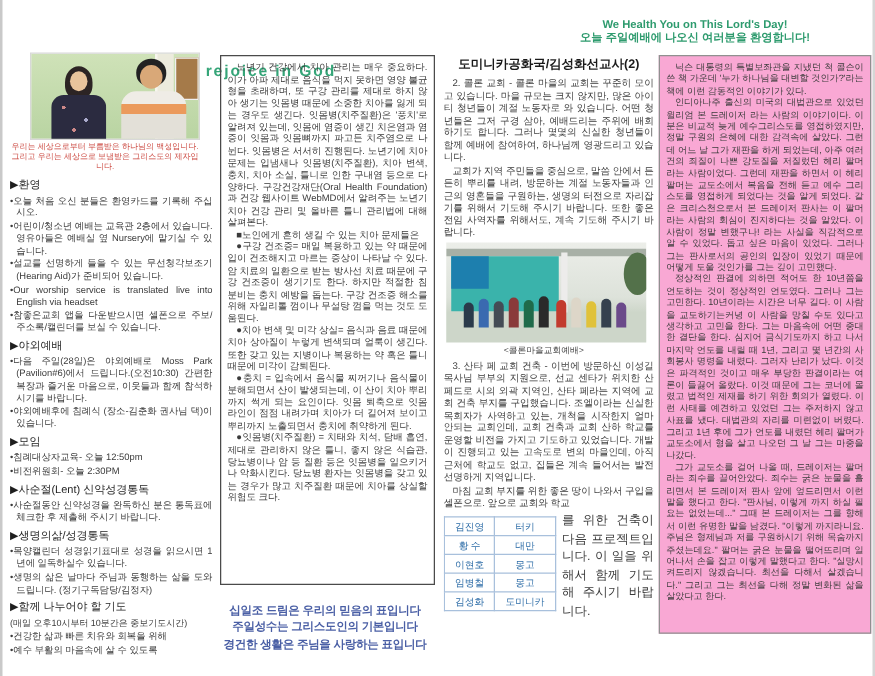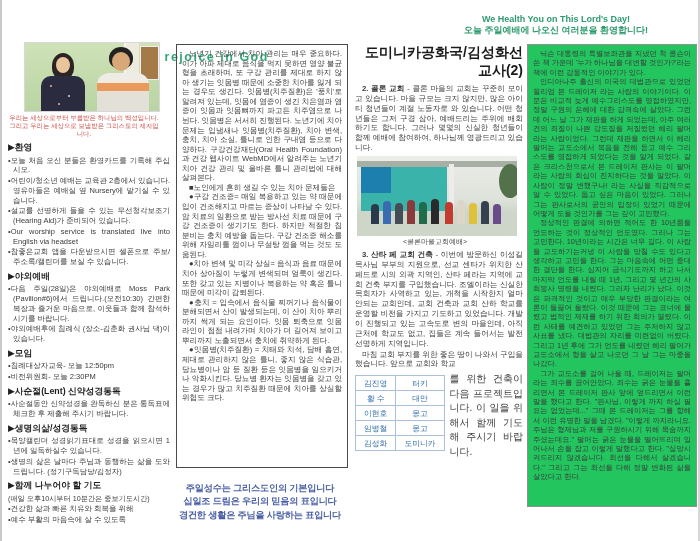--- a/index.html
+++ b/index.html
@@ -27,54 +27,54 @@
   .p1-woman-hair{position:absolute;left:27px;top:10px;width:22px;height:26px;border-radius:50% 50% 40% 40%;background:#2c2424;}
   .p1-woman-face{position:absolute;left:31px;top:14px;width:14px;height:16px;border-radius:50%;background:#e9c49c;}
   .p1-woman-body{position:absolute;left:16px;top:33px;width:44px;height:37px;border-radius:10px 10px 0 0;
     background:#2b2b40;background-image:radial-gradient(circle 1.5px at 10px 10px,#c88 98%,transparent),radial-gradient(circle 1.5px at 28px 20px,#aac 98%,transparent),radial-gradient(circle 1.5px at 18px 28px,#c88 98%,transparent);}
   .p1-man-hair{position:absolute;left:84px;top:4px;width:24px;height:22px;border-radius:50% 50% 45% 45%;background:#222;}
   .p1-man-face{position:absolute;left:87px;top:9px;width:18px;height:19px;border-radius:50%;background:#d9a878;}
   .p1-man-body{position:absolute;left:72px;top:30px;width:52px;height:40px;border-radius:12px 12px 0 0;
     background:linear-gradient(#efece6 0 10px,#eb9a5c 10px 18px,#e3e0d8 18px 100%);}
   .photo1-caption{width:152px;text-align:center;font-size:6.4px;line-height:1.25;color:#cc4a42;margin:0 0 3px 0;}
 
-  .sec-title{font-size:8.8px;font-weight:bold;color:#1e1e1e;margin:4px 0 1.5px 0;}
+  .sec-title{font-size:8.8px;font-weight:normal;color:#1e1e1e;margin:4px 0 1.5px 0;}
   .sec-item{font-size:7.5px;line-height:1.3;margin:0 0 1px 0;padding-left:5px;text-indent:-5px;
     text-align:justify;color:#3b3b3b;}
   .sec-note{font-size:7.2px;line-height:1.3;margin:0 0 1px 0;color:#3b3b3b;}
 
   
   .health-box{position:absolute;left:176px;top:44px;width:172px;height:424px;box-sizing:border-box;
     border:1.5px solid #4a4a4a;padding:4px 5px;overflow:hidden;}
   .health-p{font-size:7.6px;line-height:1.26;text-align:justify;text-indent:7px;margin:0;color:#3b3b3b;}
   .footer-blue{position:absolute;left:168px;top:482px;width:184px;text-align:center;}
   .footer-blue div{font-size:9.2px;font-weight:bold;color:#4a5fa5;line-height:1.45;letter-spacing:-0.2px;}
 
   
   .col3{position:absolute;left:355px;top:44px;width:168px;height:494px;overflow:hidden;}
-  .mission-title{font-size:14px;font-weight:bold;color:#1a1a1a;text-align:right;margin:0 0 4px 0;}
+  .mission-title{font-size:10px;font-weight:bold;color:#1a1a1a;text-align:center;margin:0 0 4px 0;}
   .mission-p{font-size:7.7px;line-height:1.28;text-align:justify;text-indent:7px;margin:0 0 1px 0;}
-  .mission-p .lead{font-weight:bold;}
+  .mission-p .lead{font-weight:normal;}
   .photo2{position:relative;width:160px;height:80px;margin:3px 0 1px 2px;overflow:hidden;
     background:linear-gradient(#eceee9 0%,#dde2da 55%,#cdd6c9 70%);}
   .p2-beam{position:absolute;left:0;top:5px;width:160px;height:6px;background:#a8b0a6;}
   .p2-wall{position:absolute;left:4px;top:11px;width:86px;height:44px;background:#3ab3ab;}
   .p2-wall-dark{position:absolute;left:4px;top:11px;width:30px;height:26px;background:#1d7fae;}
   .p2-pillar{position:absolute;left:92px;top:8px;width:5px;height:48px;background:#edeceb;}
   .p2-tree{position:absolute;right:-4px;top:8px;width:22px;height:34px;border-radius:50%;background:#53714a;}
   .fig{position:absolute;width:8px;height:20px;border-radius:4px 4px 0 0;bottom:12px;}
   .photo2-caption{width:160px;text-align:center;font-size:7px;color:#454545;margin:0 0 3px 0;}
   .mission-table{float:left;border-collapse:collapse;margin:3px 5px 1px 0;font-family:Liberation Serif, serif;}
   .mission-table td{border:1px solid #a8c0dc;color:#2f6ea8;font-size:7.8px;padding:1.5px 8px;text-align:center;}
   .table-side{font-size:10px;line-height:1.45;text-align:justify;margin:3px 0 0 0;}
   .clear{clear:both;}
 
   
   .story-box{position:absolute;left:527px;top:44px;width:170px;height:463px;box-sizing:border-box;
-    border:1px solid #909090;padding:4px 5px;overflow:hidden;background:#22c55e;}
+    border:1px solid #909090;padding:4px 5px;overflow:hidden;background:#f9a8d4;}
   .story-p{font-size:7.3px;line-height:1.29;text-align:justify;text-indent:7px;margin:0;color:#3b3b3b;}
 </style>
 </head>
 <body>
 
 <div class="edge-l"></div>
 <div class="edge-r"></div>
 
 <div class="hdr-left">Come and rejoice in God</div>
 <div class="hdr-right">
@@ -129,28 +129,29 @@
 <div class="health-box">
   <p class="health-p">노년기 건강에서 치아 관리는 매우 중요하다. 이가 아파 제대로 음식을 먹지 못하면 영양 불균형을 초래하며, 또 구강 관리를 제대로 하지 않아 생기는 잇몸병 때문에 소중한 치아를 잃게 되는 경우도 생긴다. 잇몸병(치주질환)은 '풍치'로 알려져 있는데, 잇몸에 염증이 생긴 치은염과 염증이 잇몸과 잇몸뼈까지 파고든 치주염으로 나뉜다. 잇몸병은 서서히 진행된다. 노년기에 치아 문제는 입냄새나 잇몸병(치주질환), 치아 변색, 충치, 치아 소실, 틀니로 인한 구내염 등으로 다양하다. 구강건강재단(Oral Health Foundation)과 건강 웹사이트 WebMD에서 알려주는 노년기 치아 건강 관리 및 올바른 틀니 관리법에 대해 살펴본다.</p>
   <p class="health-p">■노인에게 흔히 생길 수 있는 치아 문제들은</p>
   <p class="health-p">●구강 건조증= 매일 복용하고 있는 약 때문에 입이 건조해지고 마르는 증상이 나타날 수 있다. 암 치료의 일환으로 받는 방사선 치료 때문에 구강 건조증이 생기기도 한다. 하지만 적절한 침 분비는 충치 예방을 돕는다. 구강 건조증 해소를 위해 자일리톨 껌이나 무설탕 껌을 먹는 것도 도움된다.</p>
   <p class="health-p">●치아 변색 및 미각 상실= 음식과 음료 때문에 치아 상아질이 누렇게 변색되며 얼룩이 생긴다. 또한 갖고 있는 지병이나 복용하는 약 혹은 틀니 때문에 미각이 감퇴된다.</p>
   <p class="health-p">●충치 = 입속에서 음식물 찌꺼기나 음식물이 분해되면서 산이 발생되는데, 이 산이 치아 뿌리까지 썩게 되는 요인이다. 잇몸 퇴축으로 잇몸 라인이 점점 내려가며 치아가 더 길어져 보이고 뿌리까지 노출되면서 충치에 취약하게 된다.</p>
   <p class="health-p">●잇몸병(치주질환) = 치태와 치석, 담배 흡연, 제대로 관리하지 않은 틀니, 좋지 않은 식습관, 당뇨병이나 암 등 질환 등은 잇몸병을 일으키거나 악화시킨다. 당뇨병 환자는 잇몸병을 갖고 있는 경우가 많고 치주질환 때문에 치아를 상실할 위험도 크다.</p>
 </div>
 
 <div class="footer-blue">
+  <div>십일조 드림은 우리의 믿음의 표입니다</div>
   <div>주일성수는 그리스도인의 기본입니다</div>
-  <div>십일조 드림은 우리의 믿음의 표입니다</div>
   <div>경건한 생활은 주님을 사랑하는 표입니다</div>
 </div>
 
 <div class="col3">
   <div class="mission-title">도미니카공화국/김성화선교사(2)</div>
   <p class="mission-p"><span class="lead">2. 콜론 교회</span><span> - 콜론 마을의 교회는 꾸준히 모이고 있습니다. 마을 규모는 크지 않지만, 많은 아이티 청년들이 계절 노동자로 와 있습니다. 어떤 청년들은 그저 구경 삼아, 예배드리는 주위에 배회하기도 합니다. 그러나 몇몇의 신실한 청년들이 함께 예배에 참여하여, 하나님께 영광드리고 있습니다.</span></p>
+  <p class="mission-p">교회가 지역 주민들을 중심으로, 말씀 안에서 든든히 뿌리를 내려, 방문하는 계절 노동자들과 인근의 영혼들을 구원하는, 생명의 터전으로 자리잡기를 위해서 기도해 주시기 바랍니다. 또한 좋은 전임 사역자를 위해서도, 계속 기도해 주시기 바랍니다.</p>
 
   <div class="photo2">
     <div class="p2-beam"></div>
     <div class="p2-wall"></div>
     <div class="p2-wall-dark"></div>
     <div class="p2-pillar"></div>
     <div class="p2-tree"></div>
     <div class="fig" style="left:14px;background:#2a3a4a;"></div>
     <div class="fig" style="left:26px;background:#3a6ab0;height:23px;"></div>
     <div class="fig" style="left:38px;background:#444c55;height:21px;"></div>
@@ -159,21 +160,21 @@
     <div class="fig" style="left:74px;background:#2a2a2a;height:25px;"></div>
     <div class="fig" style="left:88px;background:#c23b2e;height:22px;"></div>
     <div class="fig" style="left:100px;background:#ddd6c8;height:24px;"></div>
     <div class="fig" style="left:112px;background:#e0c23a;height:21px;"></div>
     <div class="fig" style="left:124px;background:#35414e;height:23px;"></div>
     <div class="fig" style="left:136px;background:#6b4a8a;height:20px;"></div>
   </div>
   <div class="photo2-caption">&lt;콜론마을교회예배&gt;</div>
 
   <p class="mission-p"><span class="lead">3. 산타 페 교회 건축</span><span> - 이번에 방문하신 이성길 목사님 부부의 지원으로, 선교 센타가 위치한 산 페드로 시의 외곽 지역인, 산타 페라는 지역에 교회 건축 부지를 구입했습니다. 조엘이라는 신실한 목회자가 사역하고 있는, 개척을 시작한지 얼마 안되는 교회인데, 교회 건축과 교회 산하 학교를 운영할 비전을 가지고 기도하고 있었습니다. 개발이 진행되고 있는 고속도로 변의 마을인데, 아직 근처에 학교도 없고, 집들은 계속 들어서는 발전 선명하게 지역입니다.</span></p>
-  <p class="mission-p">마침 교회 부지를 위한 좋은 땅이 나와서 구입을 했습니다. 앞으로 교회와 학교</p>
+  <p class="mission-p">마침 교회 부지를 위한 좋은 땅이 나와서 구입을 셀폰으로. 앞으로 교회와 학교</p>
 
   <div>
     <table class="mission-table">
       <tbody>
         <tr>
           <td>김진영</td>
           <td>터키</td>
         </tr>
         <tr>
           <td>황 수</td>

